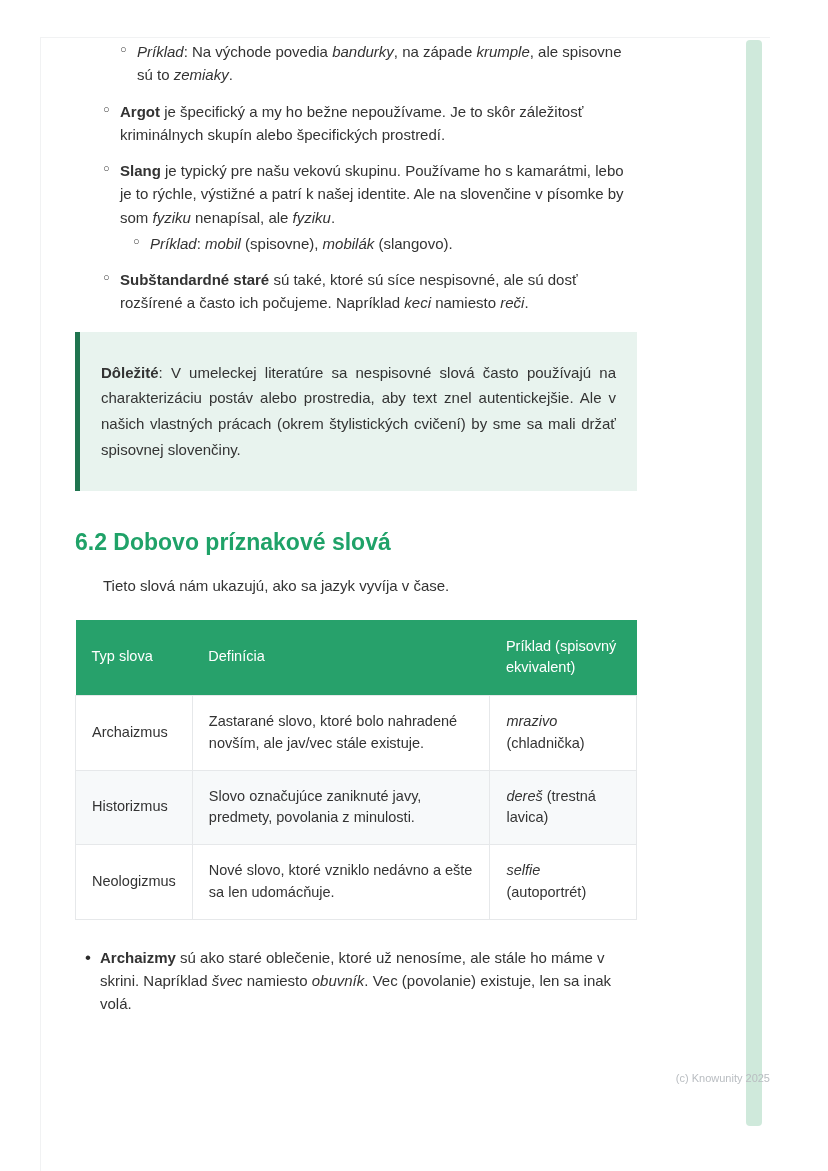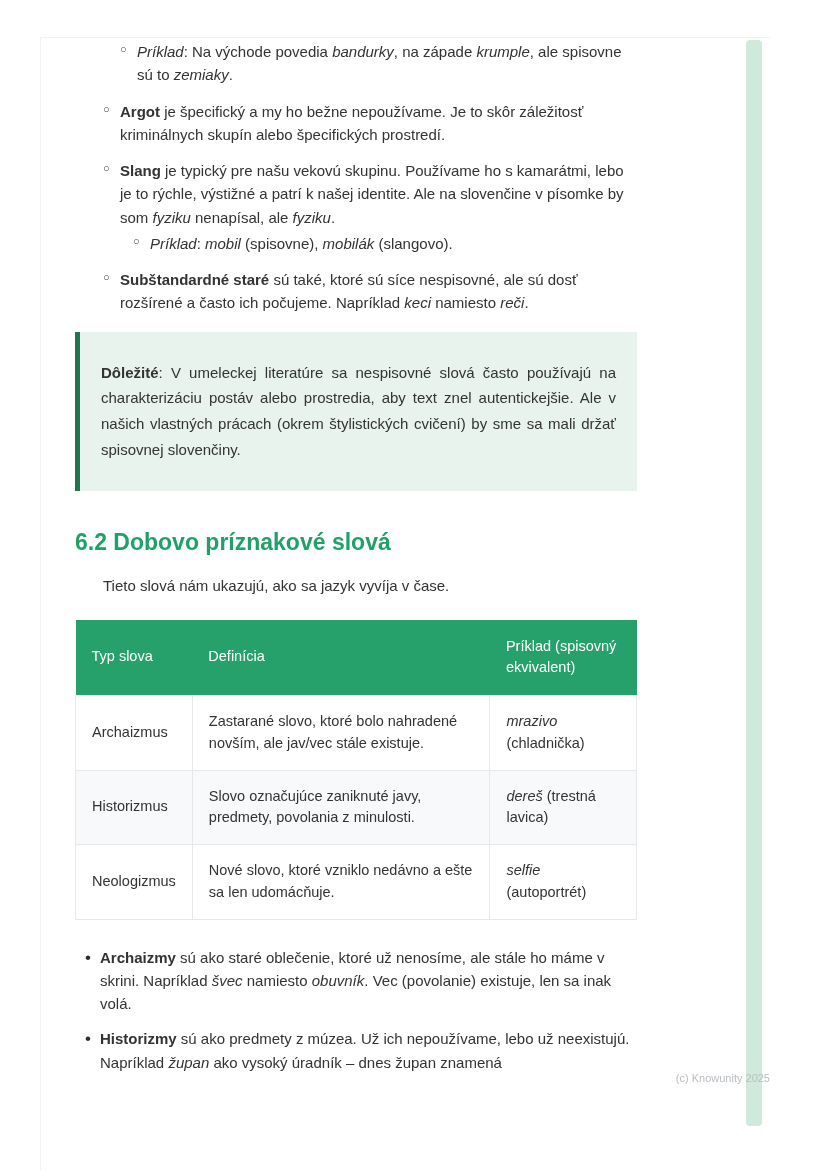--- a/index.html
+++ b/index.html
@@ -105,22 +105,19 @@
           <td class="col-def">Nové slovo, ktoré vzniklo nedávno a ešte sa len udomácňuje.</td>
           <td class="col-ex rich"><span class="i">selfie</span><span> (autoportrét)</span></td>
         </tr>
       </tbody>
     </table>
 
     <ul class="bottom-list">
       <li>
         <span class="rich"><span class="b">Archaizmy</span><span> sú ako staré oblečenie, ktoré už nenosíme, ale stále ho máme v skrini. Napríklad </span><span class="i">švec</span><span> namiesto </span><span class="i">obuvník</span><span>. Vec (povolanie) existuje, len sa inak volá.</span></span>
       </li>
-      <li>
-        <span class="rich"><span class="b">Historizmy</span><span> sú ako predmety z múzea. Už ich nepoužívame, lebo už neexistujú. Napríklad </span><span class="i">župan</span><span> ako vysoký úradník – dnes župan znamená</span></span>
-      </li>
     </ul>
 
   </div>
 
   <div class="stripe"></div>
   <div class="footer-credit">(c) Knowunity 2025</div>
 </div>
 
 </body></html>

